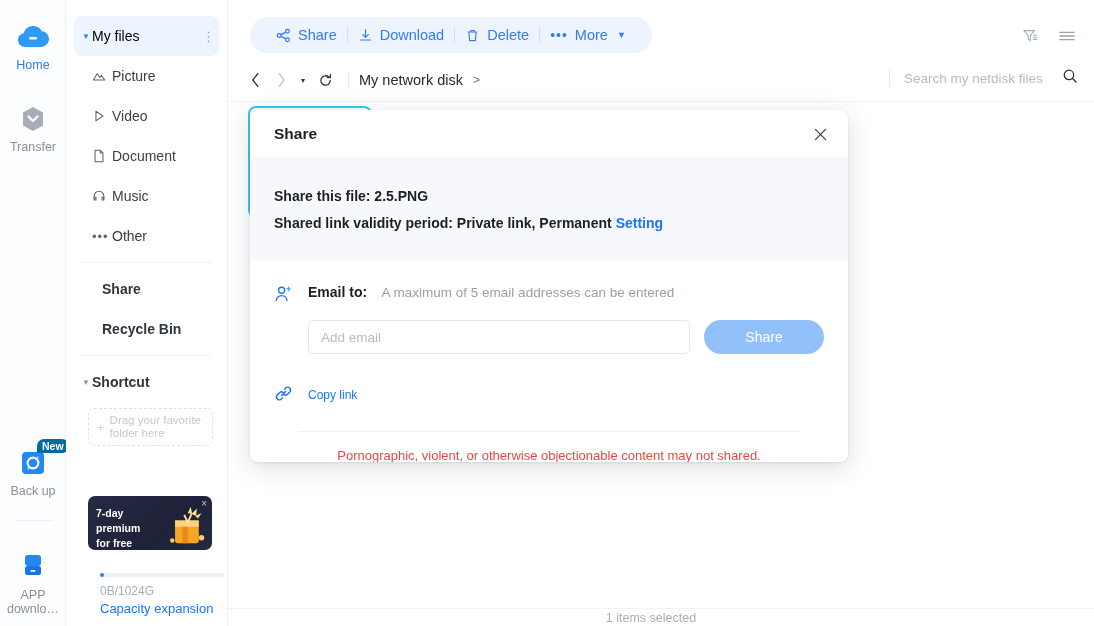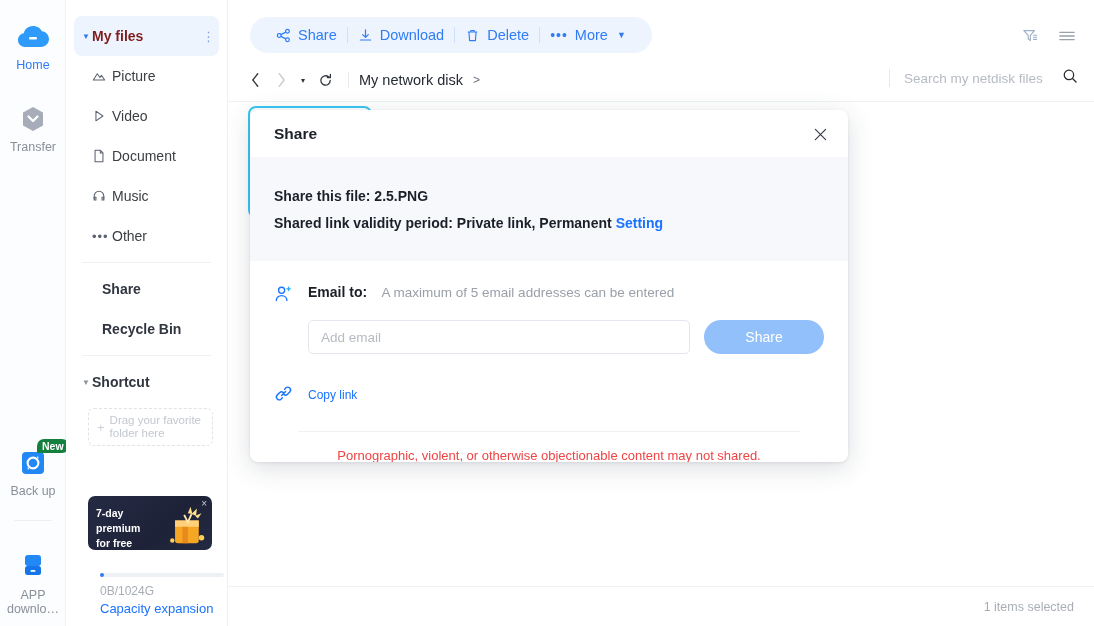--- a/index.html
+++ b/index.html
@@ -22,21 +22,21 @@
     position: absolute; left: 0; width: 66px;
     text-align: center;
     cursor: pointer;
     user-select: none;
   }
   .rail-ico { height: 38px; display:flex; align-items:center; justify-content:center; }
   .rail-label { font-size: 12.5px; color: #8a9099; margin-top: 2px; line-height: 14px; }
   .rail-label.active { color: #2f7cf6; }
   .rail-badge {
     position: absolute; top: -5px; left: 37px;
-    background: #15803d; color:#fff; font-size: 10.5px; line-height: 14px;
+    background: #0369a1; color:#fff; font-size: 10.5px; line-height: 14px;
     border-radius: 8px 8px 8px 2px; padding: 0 5px; font-weight: 600;
     white-space: nowrap;
   }
   .rail-sep { position:absolute; left:14px; width:38px; height:1px; background:#eef0f3; }
 
   
   #sidebar {
     position: absolute; left: 66px; top: 0; width: 162px; height: 626px;
     background: #ffffff; border-right: 1px solid #eef1f5;
   }
@@ -47,21 +47,21 @@
     font-size: 14px; color: #3c4043;
   }
   .nav-row .caret {
     position:absolute; left: 6px; width: 12px; text-align:center;
     font-size: 8px; color: #2f7cf6;
   }
   .nav-row .nico { width: 20px; display:inline-flex; align-items:center; justify-content:flex-start;
                    color:#5b6270; }
   .nav-row .ntxt { flex: 1; }
   .nav-row.selected { background: #eef4fe; }
-  .nav-row.selected .ntxt { color: #7f1d1d; font-weight: 700; }
+  .nav-row.selected .ntxt { color: #000000; font-weight: 400; }
   .nav-row .dots3 { color: #7f9ddb; font-size: 13px; letter-spacing:0; padding-right:4px; }
   .nav-row.bold .ntxt { font-weight: 700; color: #303540; }
   .nav-row.sub { padding-left: 28px; }
   .divider-h { height:1px; background:#eef0f3; margin: 6px 16px; }
 
   
   .dropzone {
     margin: 6px 14px 0 22px; height: 38px;
     border: 1px dashed #dfe3e9; border-radius: 6px;
     display:flex; align-items:center; gap:5px; padding-left: 8px;
@@ -129,23 +129,23 @@
   #search input::placeholder { color:#b6bbc3; }
 
   
   #filecard {
     position:absolute; left: 20px; top: 106px; width: 124px; height: 112px;
     border: 2px solid #38c6f4; border-radius: 8px; background:#fff;
   }
 
   
   #statusbar {
-    position:absolute; left:0; right:0; bottom:0; height: 40px;
+    position:absolute; left:0; right:0; bottom:0; height: 18px;
     border-top: 1px solid #f0f2f5; background:#fff;
-    display:flex; align-items:center; justify-content:flex-end; padding-right: 20px;
+    display:flex; align-items:center; justify-content:center; padding-right: 20px;
   }
   #statusbar span { font-size: 12.5px; color:#a9aeb6; }
 
   
   #modal {
     position:absolute; left: 250px; top: 110px; width: 598px; height: 352px;
     background:#fff; border-radius: 8px;
     box-shadow: 0 6px 26px rgba(40,50,70,.16), 0 1px 3px rgba(40,50,70,.10);
     overflow:hidden;
   }

